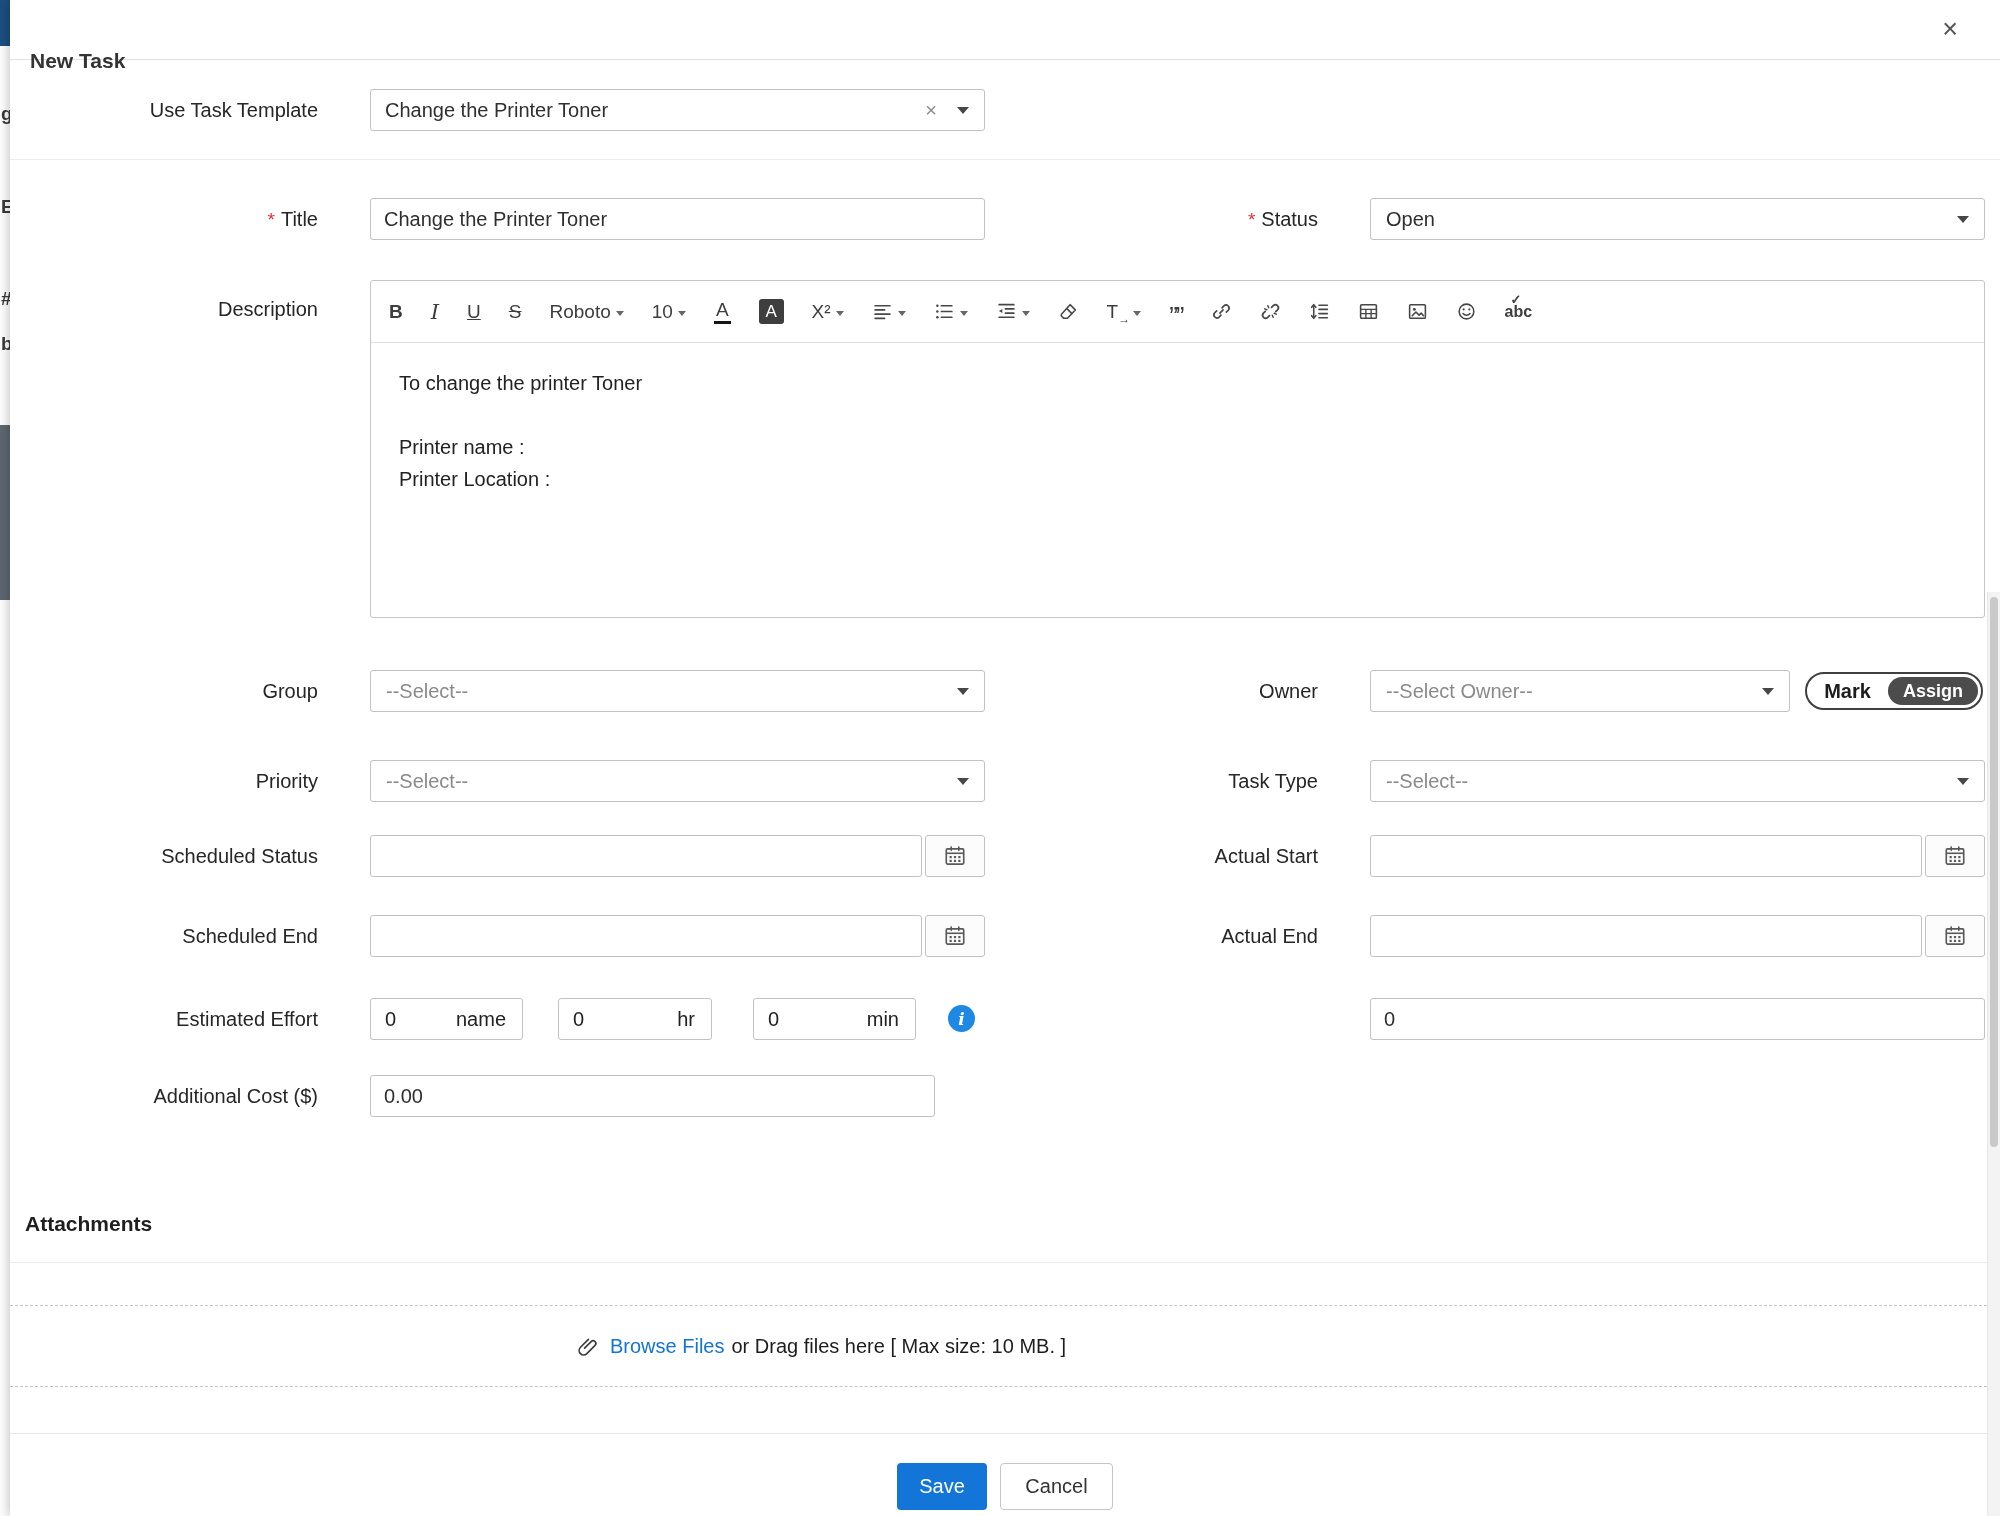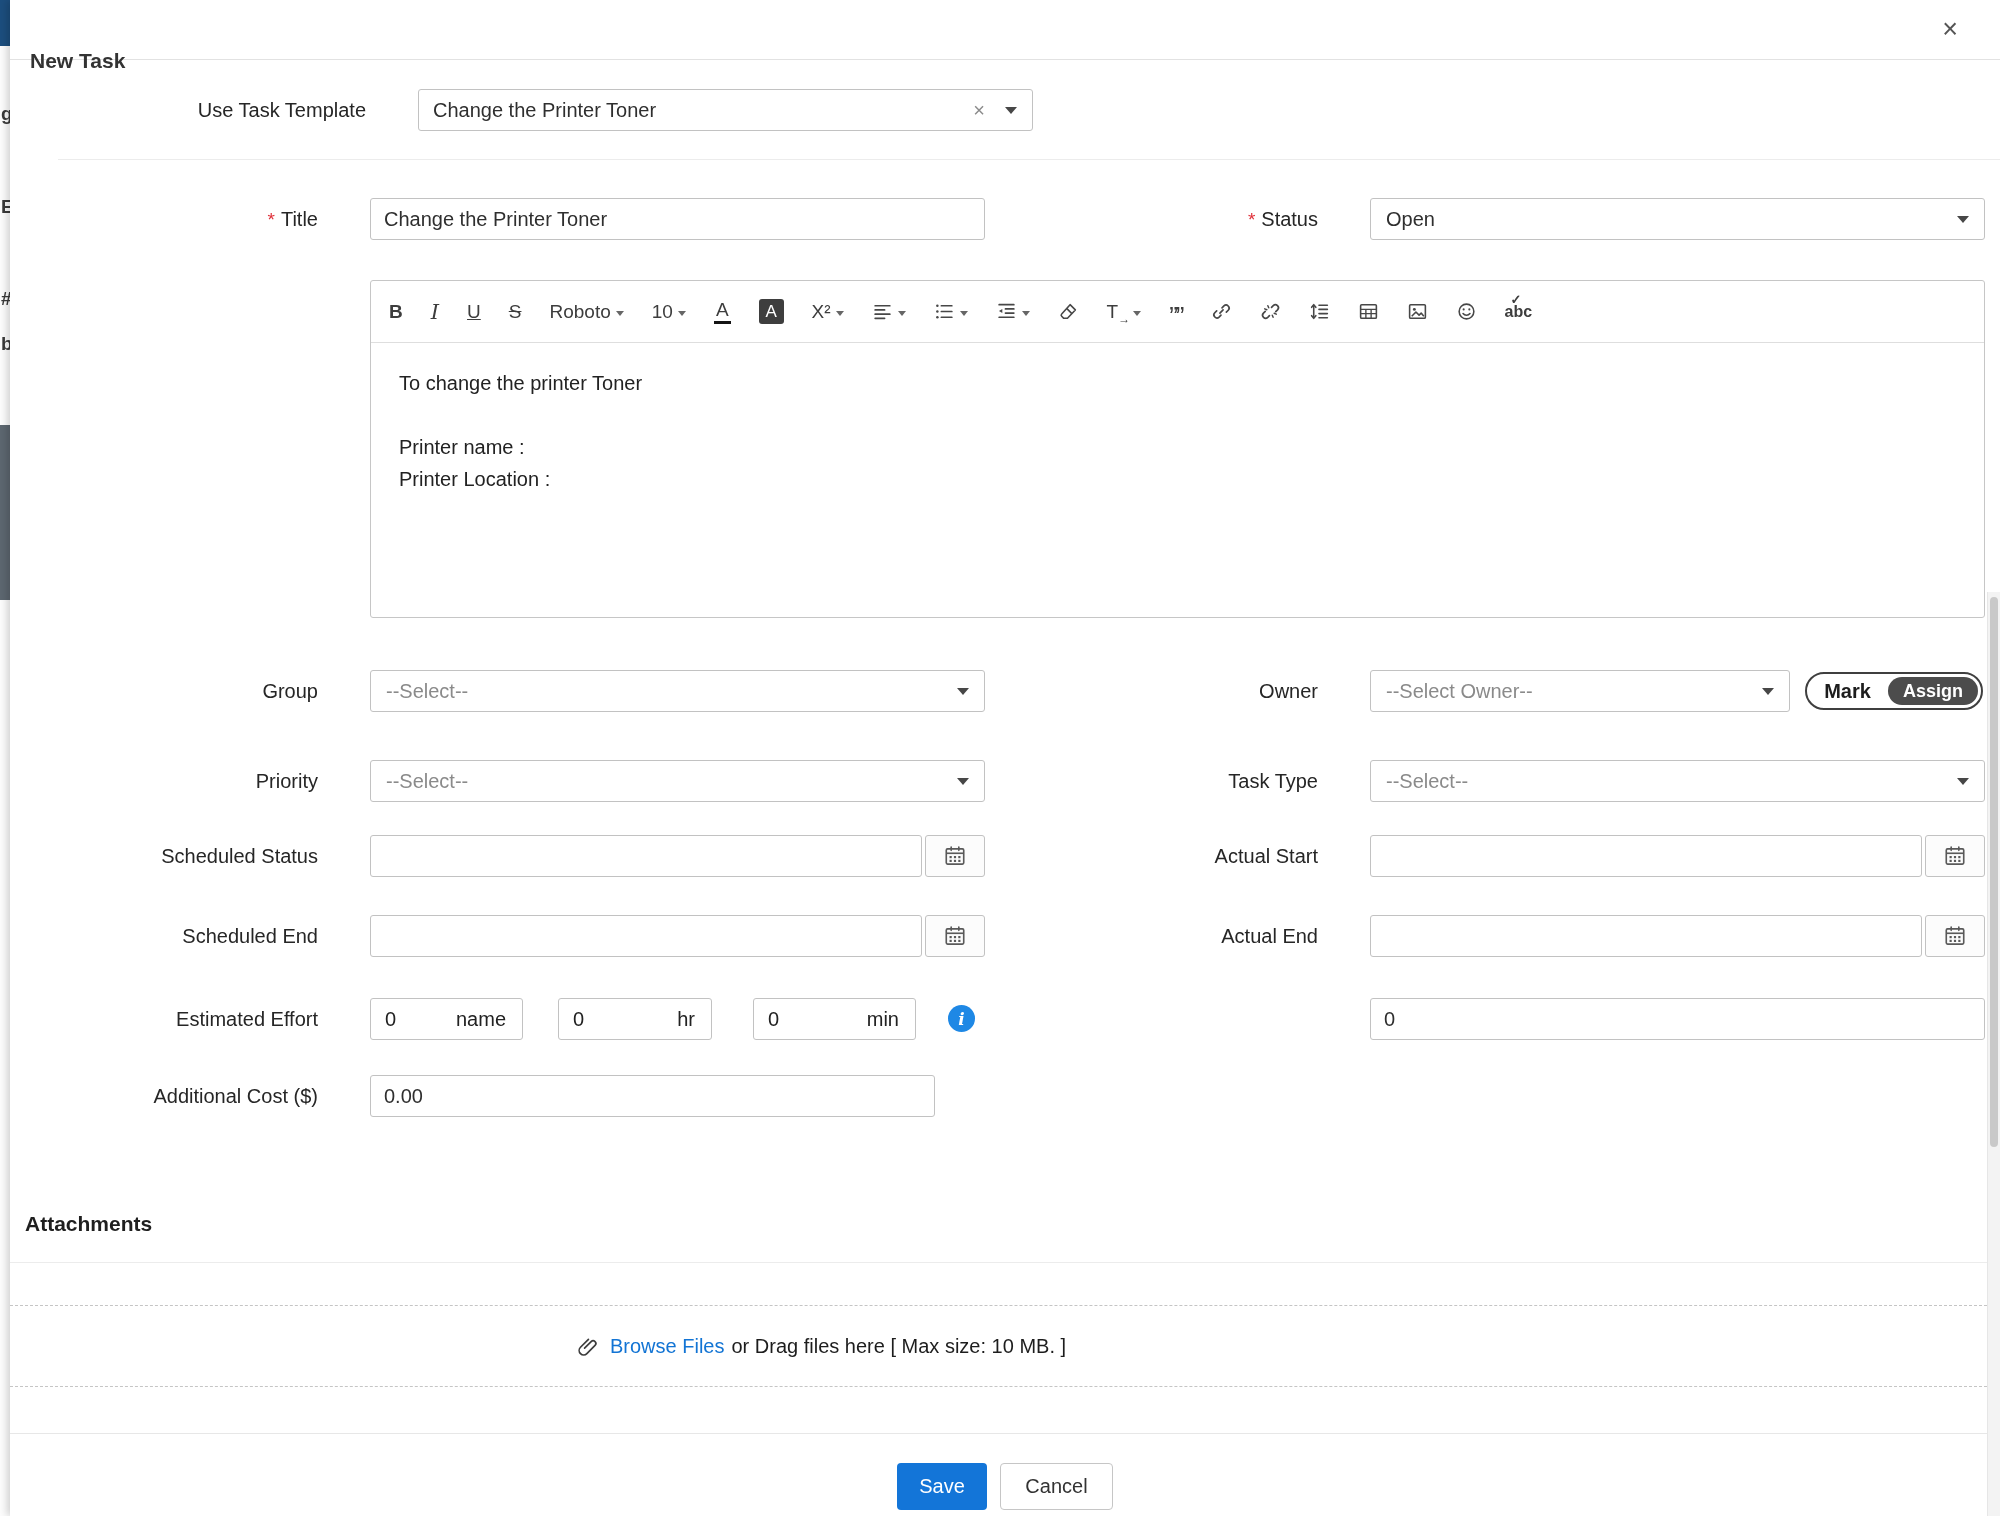--- a/index.html
+++ b/index.html
@@ -12,21 +12,21 @@
   .sliver-gray { position:absolute; left:0; top:425px; width:10px; height:175px; background:#5d6770; }
   .frag { position:absolute; left:1px; font-size:19px; font-weight:700; color:#3a3a3a; }
 
   
   .dialog { position:absolute; left:10px; top:0; right:0; bottom:0; background:#fff; box-shadow:-3px 0 8px rgba(0,0,0,.18); z-index:2; }
 
   .dlg-header { position:absolute; left:0; top:0; right:0; height:60px; background:#fff; border-bottom:1px solid #e2e2e2; }
   .dlg-title { position:absolute; left:20px; top:0; line-height:60px; font-size:21px; font-weight:700; color:#333;margin-top:31px; }
   .dlg-close { position:absolute; right:42px; top:0; line-height:58px; font-size:27px; color:#555; cursor:pointer; }
 
-  .template-row { position:absolute; left:0; top:60px; right:0; height:100px; border-bottom:1px solid #ececec;margin-left:48px; }
+  .template-row { position:absolute; left:0; top:60px; right:0; height:100px; border-bottom:1px solid #ececec; }
   .template-label { position:absolute; left:0; top:0; width:308px; line-height:100px; text-align:right; font-size:20px; color:#262626; }
 
   .flabel   { position:absolute; left:0; width:308px; height:42px; line-height:42px; text-align:right; font-size:20px; color:#262626; }
   .flabel-r { position:absolute; left:1008px; width:300px; height:42px; line-height:42px; text-align:right; font-size:20px; color:#262626; }
   .req { color:#e0313a; margin-right:6px; font-size:19px; }
 
   .combobox { position:absolute; left:360px; top:29px; width:615px; height:42px; border:1px solid #c2c2c2; border-radius:3px; background:#fff; display:flex; align-items:center; cursor:pointer; }
   .combobox .val { flex:1; padding:0 14px; font-size:20px; color:#2f2f2f; white-space:nowrap; overflow:hidden; }
   .combobox .clear { font-size:20px; color:#8b8b8b; padding:0 12px; cursor:pointer; }
   .caret-down { width:0; height:0; border-left:6px solid transparent; border-right:6px solid transparent; border-top:7px solid #474747; }
@@ -121,20 +121,21 @@
     <input class="tinput" style="left: 360px; top: 198px; width: 615px;" value="Change the Printer Toner">
 
     <div class="flabel-r" style="top:198px">
       <span class="req">*</span><span>Status</span>
     </div>
     <div class="select" style="left:1360px; top:198px; width:615px;">
       <span class="val">Open</span>
       <span class="caret-down"></span>
     </div>
 
+    <div class="flabel" style="top:288px">Description</div>
     <div class="editor">
       <div class="toolbar">
         <span class="tbtn tb-bold">B</span>
         <span class="tbtn tb-italic">I</span>
         <span class="tbtn tb-underline">U</span>
         <span class="tbtn tb-strike">S</span>
         <span class="tbtn">
           <span>Roboto</span>
             <span class="mini-caret"></span>
         </span>

